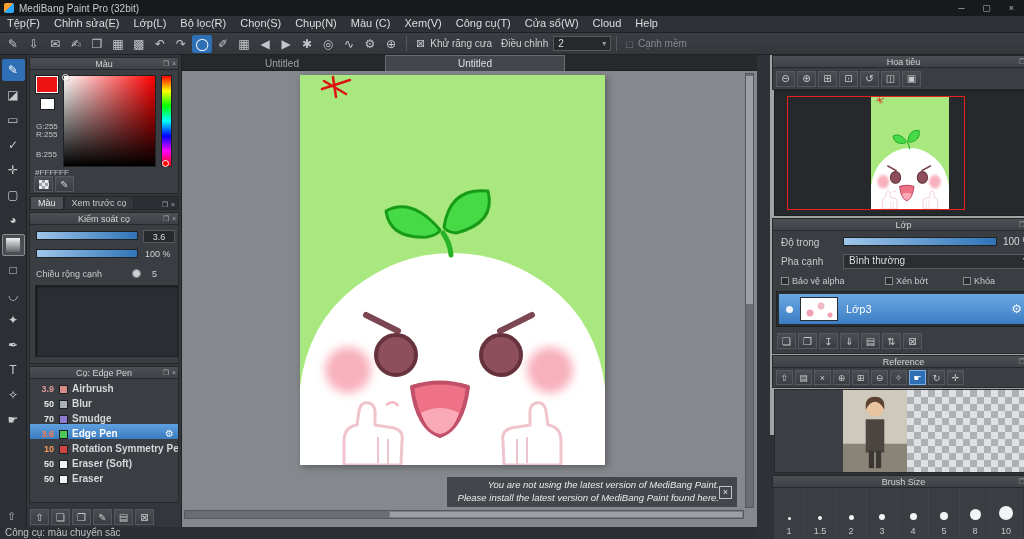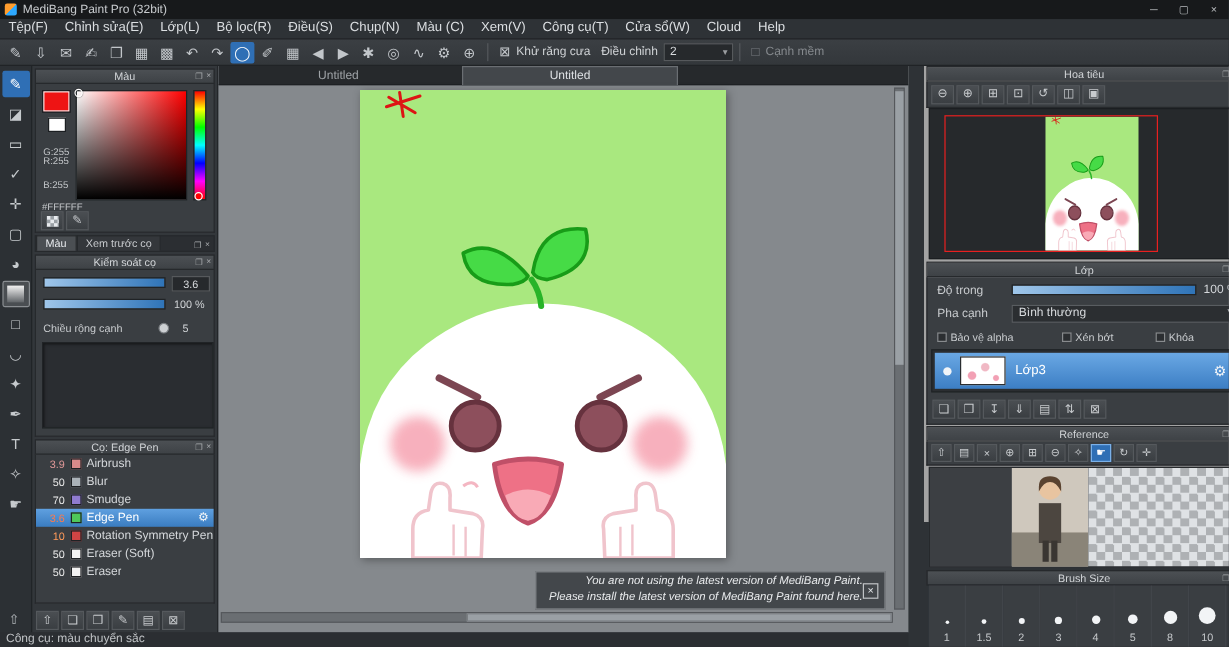--- a/index.html
+++ b/index.html
@@ -71,21 +71,21 @@
 .slider{position:absolute;height:9px;border:1px solid #202326;background:linear-gradient(90deg,#9fc6ea,#2f74b8);}
 #ctl-val{position:absolute;left:113px;top:5px;width:32px;height:13px;background:#26292c;border:1px solid #56595c;font-size:9px;color:#d8dbde;display:flex;align-items:center;justify-content:center;}
 #ctl-pct{position:absolute;left:115px;top:24px;font-size:9px;color:#d0d3d6;}
 #ctl-edge-label{position:absolute;left:6px;top:44px;font-size:9px;color:#c8cbce;}
 #ctl-knob{position:absolute;left:102px;top:44px;width:9px;height:9px;border-radius:50%;background:#cdd0d3;border:1px solid #7a7e82;}
 #ctl-edge-val{position:absolute;left:122px;top:44px;font-size:9px;color:#d0d3d6;}
 #ctl-inset{position:absolute;left:5px;top:60px;width:143px;height:72px;background:#2a2d31;border:1px solid #202326;box-shadow:inset 1px 1px 2px rgba(0,0,0,.5);}
 
 #p-brushes{top:311px;}
 #p-brushes .pbody{height:124px;}
-.brow{height:15px;display:flex;align-items:center;font-size:10px;color:#d4d7da;padding-left:2px;}
+.brow{height:15px;display:flex;align-items:flex-end;font-size:10px;color:#d4d7da;padding-left:2px;font-weight:bold;}
 .brow .bsize{width:22px;text-align:right;font-size:9px;color:#e8e8e8;flex:none;}
 .brow .bswatch{width:9px;height:9px;margin:0 4px 0 5px;border:1px solid #1e2124;flex:none;}
 .brow .bname{white-space:nowrap;overflow:hidden;}
 .brow.selected{background:linear-gradient(#5fa0e0,#3a7cc0);color:#fff;}
 .brow .bgear{margin-left:auto;margin-right:4px;font-size:10px;color:#f0f4f8;display:none;}
 .brow.selected .bgear{display:block;}
 #brush-btnrow{position:absolute;left:2px;top:452px;display:flex;}
 
 #statusbar{position:absolute;left:0;top:527px;width:757px;height:12px;background:#2b2e32;font-size:10px;color:#bfc2c5;overflow:hidden;padding-left:5px;}
 
@@ -191,21 +191,21 @@
       <span>×</span>
     </span>
   </div>
 
   <div id="menubar">
 
   <span class="menu-item">Tệp(F)</span>
       <span class="menu-item">Chỉnh sửa(E)</span>
       <span class="menu-item">Lớp(L)</span>
       <span class="menu-item">Bộ lọc(R)</span>
-      <span class="menu-item">Điều(S)</span>
+      <span class="menu-item">Chọn(S)</span>
       <span class="menu-item">Chụp(N)</span>
       <span class="menu-item">Màu (C)</span>
       <span class="menu-item">Xem(V)</span>
       <span class="menu-item">Công cụ(T)</span>
       <span class="menu-item">Cửa sổ(W)</span>
       <span class="menu-item">Cloud</span>
       <span class="menu-item">Help</span>
     </div>
 
   <div id="toolbar">

